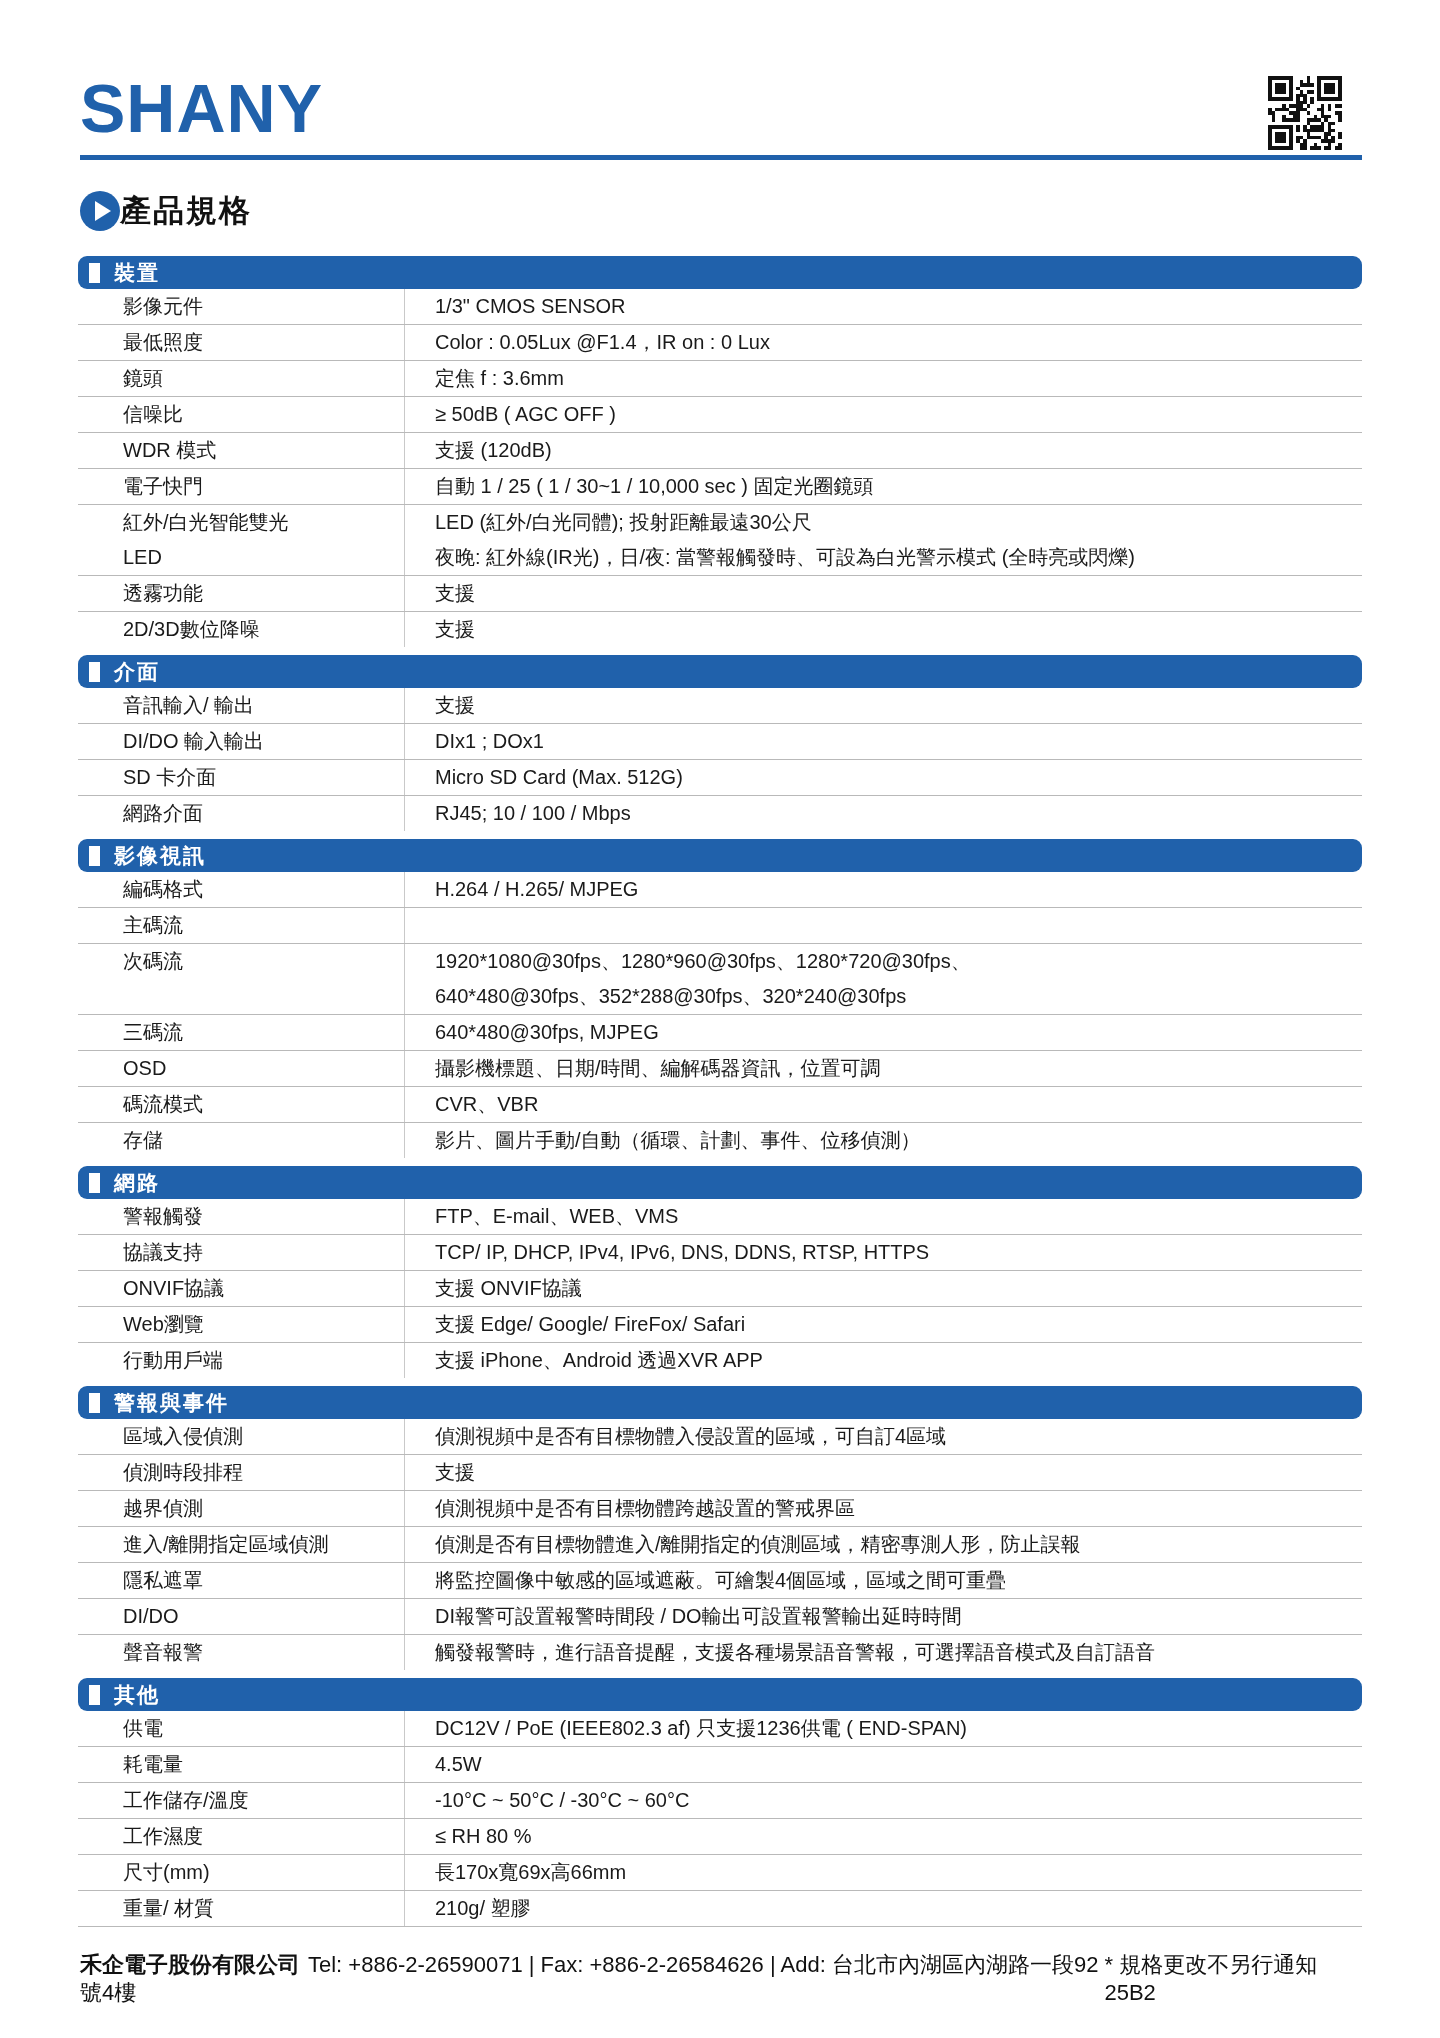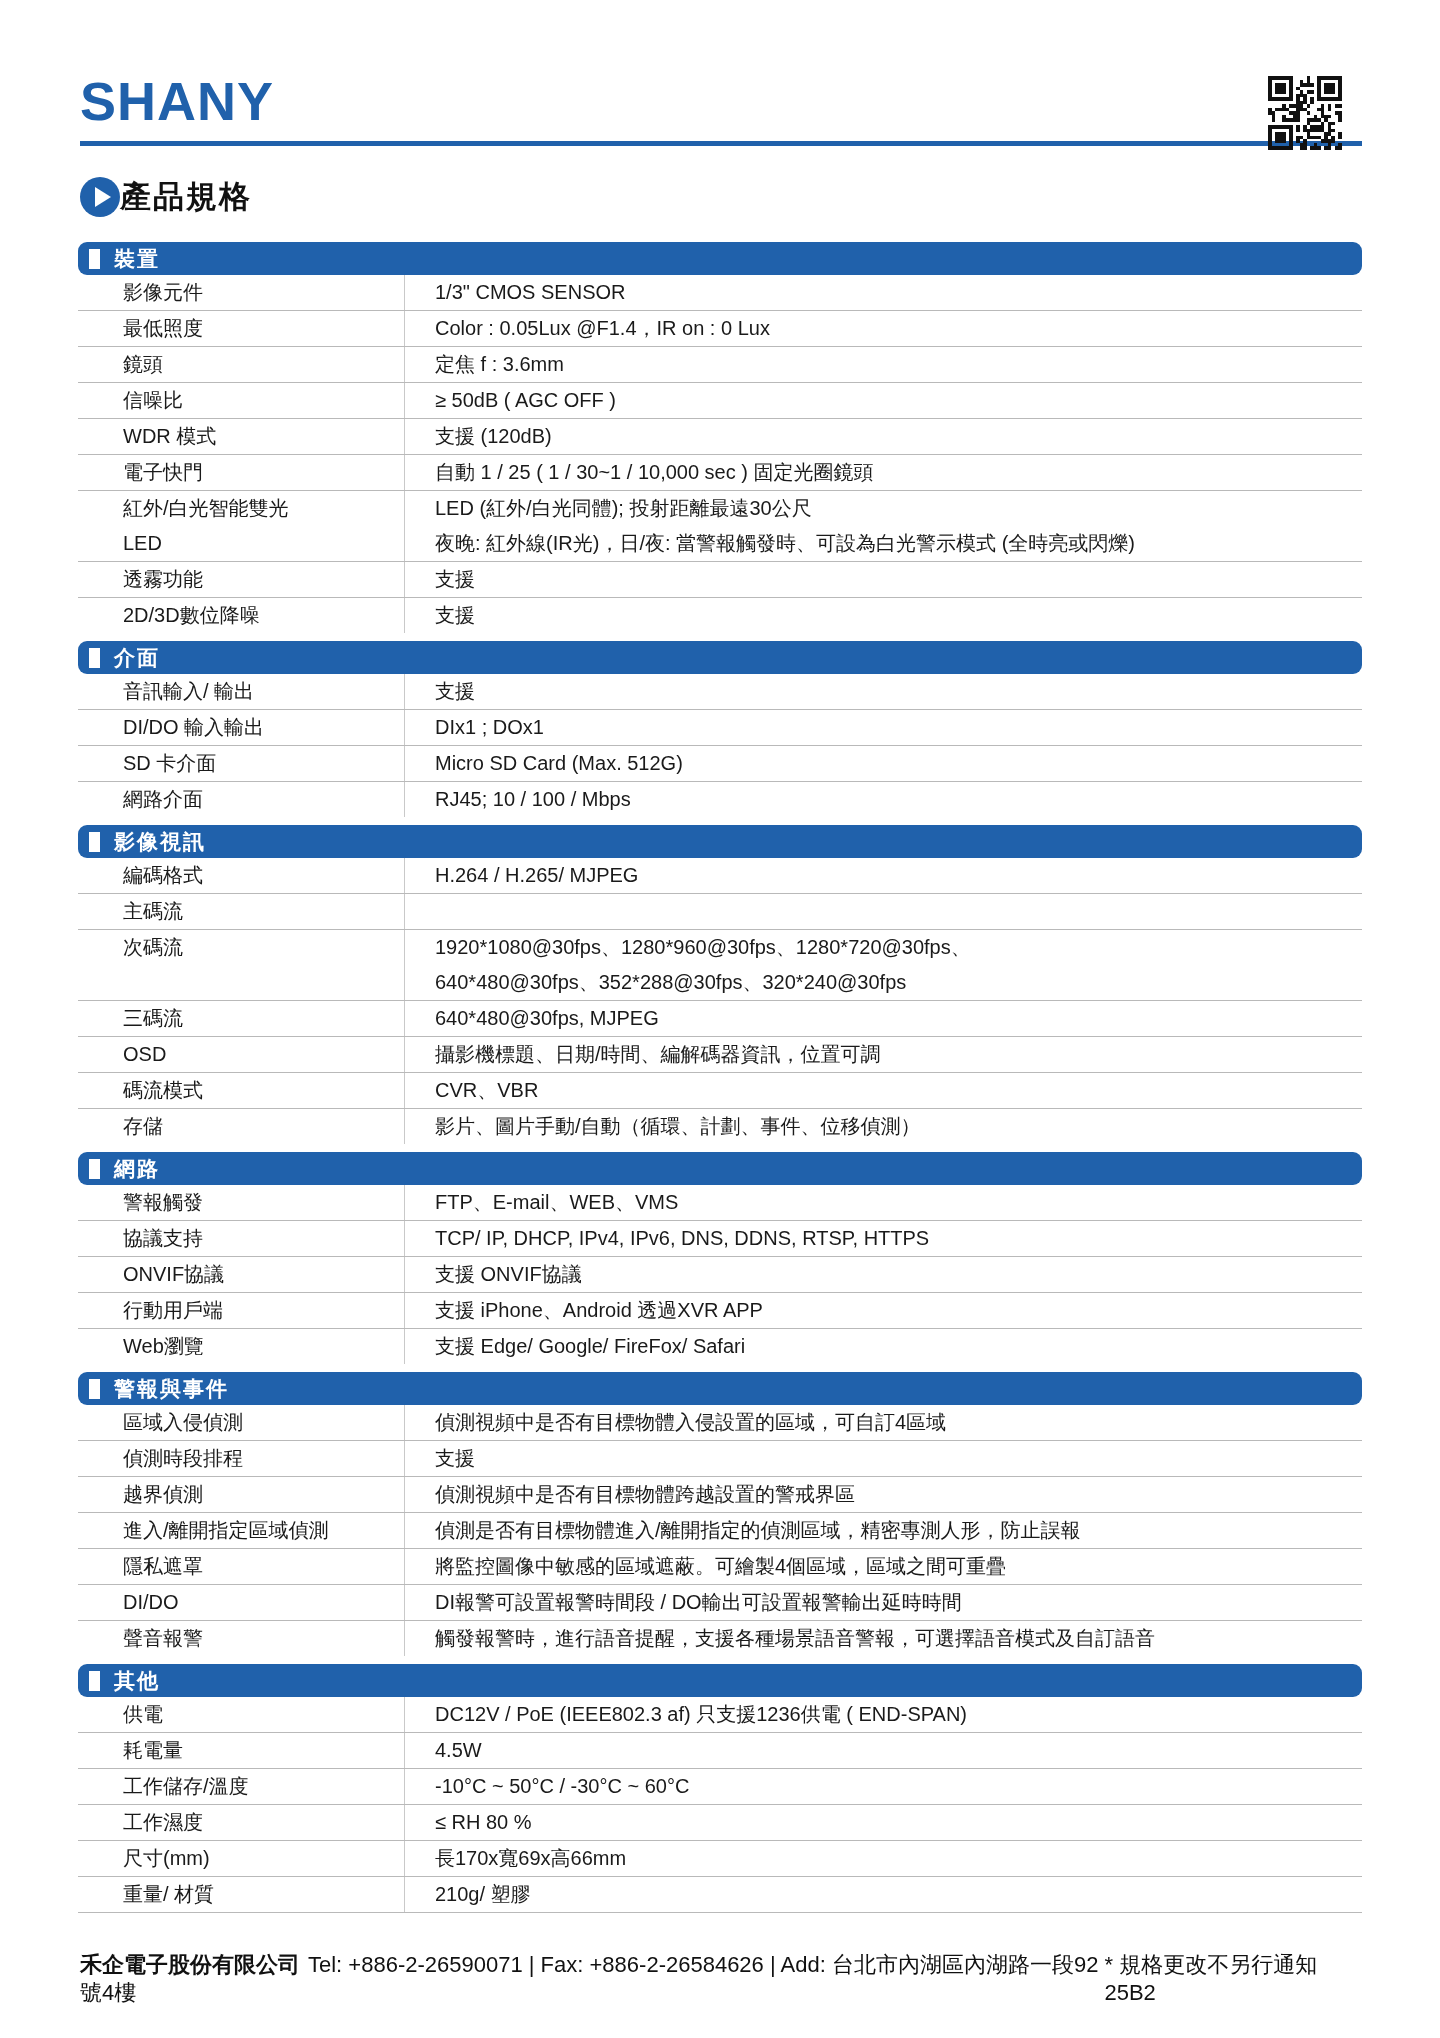--- a/index.html
+++ b/index.html
@@ -8,21 +8,21 @@
     --vline:#c9c9c9;
     --ink:#1a1a1a;
   }
   *{box-sizing:border-box;}
   html,body{margin:0;padding:0;background:#fff;}
   body{font-family:"Liberation Sans", sans-serif;color:var(--ink);}
   .page{position:relative;width:1440px;height:2038px;background:#fff;overflow:hidden;margin:0 auto;}
 
   
   .header{padding:74px 78px 0 80px;position:relative;}
-  .logo{font-size:54px;font-weight:bold;color:var(--brand);line-height:1;letter-spacing:1px;}
+  .logo{font-size:68px;font-weight:bold;color:var(--brand);line-height:1;letter-spacing:1px;}
   .rule{margin-top:13px;height:5px;background:var(--brand);}
   .qr{position:absolute;top:76px;right:98px;width:74px;height:74px;}
   .title-row{margin-top:30px;display:flex;align-items:center;height:42px;}
   .play-icon{width:40px;height:40px;border-radius:50%;background:var(--brand);position:relative;flex:0 0 auto;}
   .play-icon .tri{position:absolute;left:15px;top:10px;width:0;height:0;
     border-left:16px solid #fff;border-top:10px solid transparent;border-bottom:10px solid transparent;}
   .page-title{font-size:31px;font-weight:bold;margin:0;color:#111;letter-spacing:2px;}
 
   
   .sections{margin:24px 78px 0 78px;}
@@ -429,27 +429,27 @@
     <div class="cell label">協議支持</div>
     <div class="cell value">TCP/ IP, DHCP, IPv4, IPv6, DNS, DDNS, RTSP, HTTPS</div>
   </div>
 
   <div class="spec-row">
     <div class="cell label">ONVIF協議</div>
     <div class="cell value">支援 ONVIF協議</div>
   </div>
 
   <div class="spec-row">
+    <div class="cell label">Web瀏覽</div>
+    <div class="cell value">支援 Edge/ Google/ FireFox/ Safari</div>
+  </div>
+
+  <div class="spec-row">
     <div class="cell label">行動用戶端</div>
     <div class="cell value">支援 iPhone、Android 透過XVR APP</div>
-  </div>
-
-  <div class="spec-row">
-    <div class="cell label">Web瀏覽</div>
-    <div class="cell value">支援 Edge/ Google/ FireFox/ Safari</div>
   </div>
 </div>
   </section>
 
   <section class="spec-section">
     <div class="section-bar">
       <span class="marker"></span>
       <span class="section-title">警報與事件</span>
     </div>
     <div class="rows">

